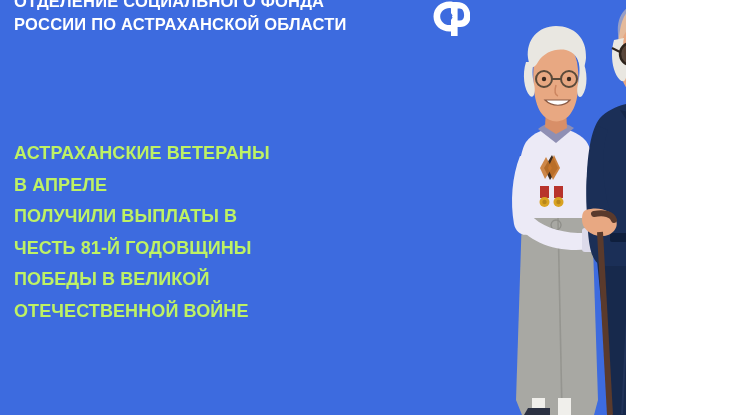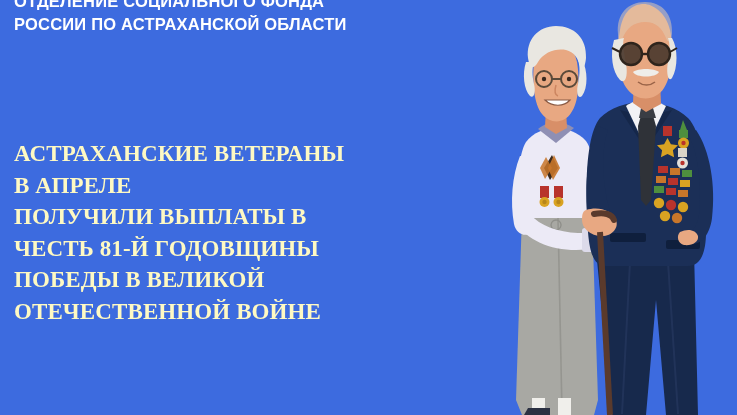--- a/index.html
+++ b/index.html
@@ -2,21 +2,21 @@
 <html><head>
 <meta charset="utf-8">
 <style>
   html, body {
     margin: 0;
     padding: 0;
     background: #ffffff;
   }
   #poster {
     position: relative;
-    width: 737px;
+    width: 626px;
     height: 415px;
     overflow: hidden;
     background: #3d6bdf;
     font-family: "Liberation Sans", sans-serif;
     -webkit-font-smoothing: antialiased;
   }
 
   
   .org-title {
     position: absolute;
@@ -56,28 +56,27 @@
     white-space: pre-line;
     text-align: left;
   }
 
   
   .headline {
     position: absolute;
     left: 14px;
     top: 138px;
     width: 470px;
-    color: #fef9c3;
-    font-size: 23px;
+    color: #bef264;
+    font-size: 18px;
     font-weight: bold;
     line-height: 31.5px;
     letter-spacing: 0.1px;
     text-transform: uppercase;
     white-space: pre-line;
-    font-family: Liberation Serif, serif;
   }
 
   
   .illustration {
     position: absolute;
     left: 470px;
     top: 0;
     width: 267px;
     height: 415px;
   }

